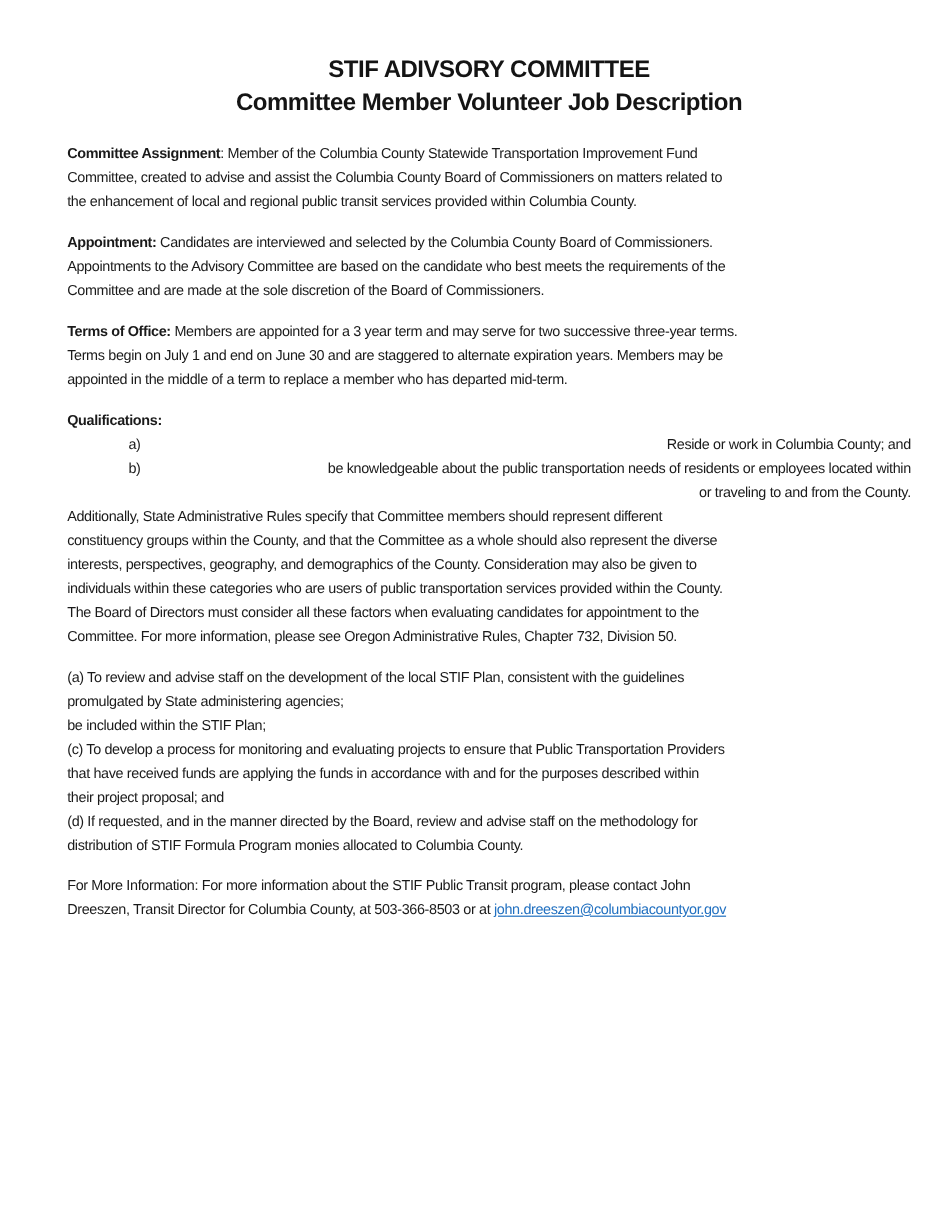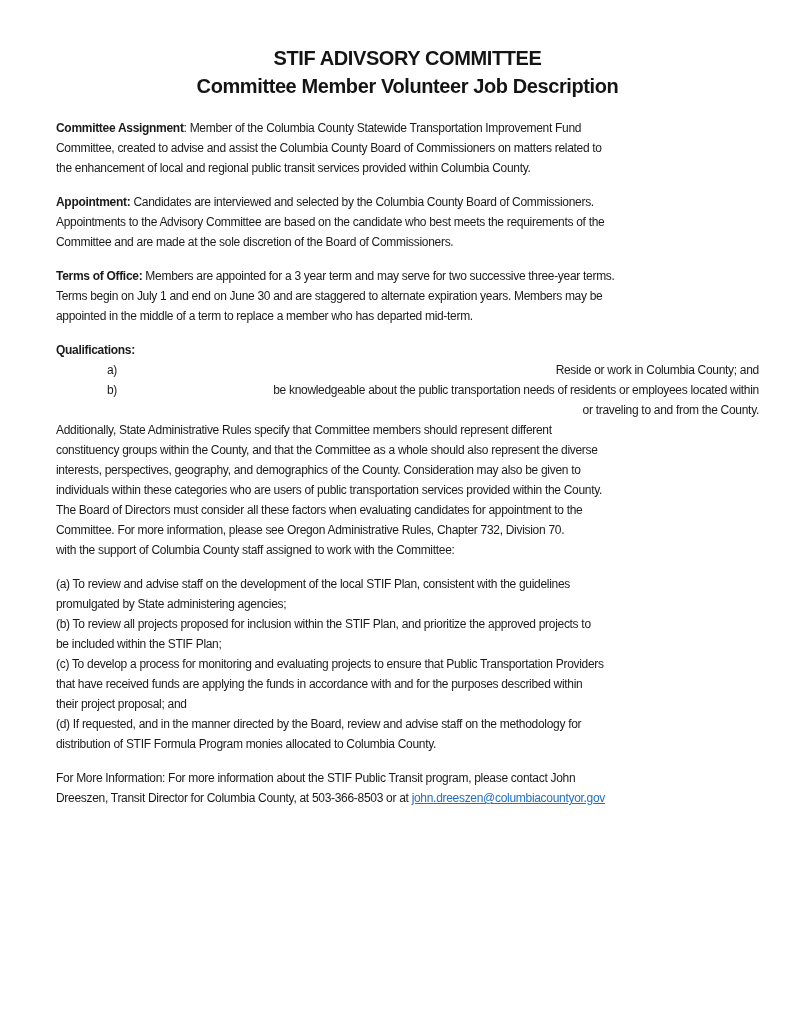--- a/index.html
+++ b/index.html
@@ -97,32 +97,30 @@
               <div class="line">or traveling to and from the County.</div>
             </div>
           </div>
         </div>
         <div class="para">
           <div class="line"><span class="">Additionally, State Administrative Rules specify that Committee members should represent different</span></div>
           <div class="line"><span class="">constituency groups within the County, and that the Committee as a whole should also represent the diverse</span></div>
           <div class="line"><span class="">interests, perspectives, geography, and demographics of the County. Consideration may also be given to</span></div>
           <div class="line"><span class="">individuals within these categories who are users of public transportation services provided within the County.</span></div>
           <div class="line"><span class="">The Board of Directors must consider all these factors when evaluating candidates for appointment to the</span></div>
-          <div class="line"><span class="">Committee. For more information, please see Oregon Administrative Rules, Chapter 732, Division 70.</span></div>
+          <div class="line"><span class="">Committee. For more information, please see Oregon Administrative Rules, Chapter 732, Division 50.</span></div>
         </div>
         <div class="para">
-          <div class="line"><span class="">with the support of Columbia County staff assigned to work with the Committee:</span></div>
         </div>
         <div class="spacer"></div>
         <div class="para">
           <div class="line"><span class="">(a) To review and advise staff on the development of the local STIF Plan, consistent with the guidelines</span></div>
           <div class="line"><span class="">promulgated by State administering agencies;</span></div>
         </div>
         <div class="para">
-          <div class="line"><span class="">(b) To review all projects proposed for inclusion within the STIF Plan, and prioritize the approved projects to</span></div>
           <div class="line"><span class="">be included within the STIF Plan;</span></div>
         </div>
         <div class="para">
           <div class="line"><span class="">(c) To develop a process for monitoring and evaluating projects to ensure that Public Transportation Providers</span></div>
           <div class="line"><span class="">that have received funds are applying the funds in accordance with and for the purposes described within</span></div>
           <div class="line"><span class="">their project proposal; and</span></div>
         </div>
         <div class="para">
           <div class="line"><span class="">(d) If requested, and in the manner directed by the Board, review and advise staff on the methodology for</span></div>
           <div class="line"><span class="">distribution of STIF Formula Program monies allocated to Columbia County.</span></div>

